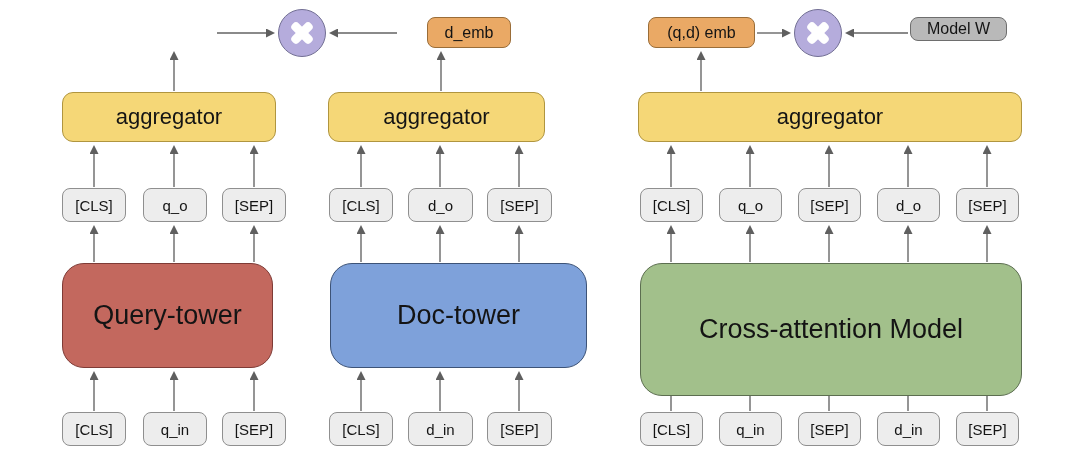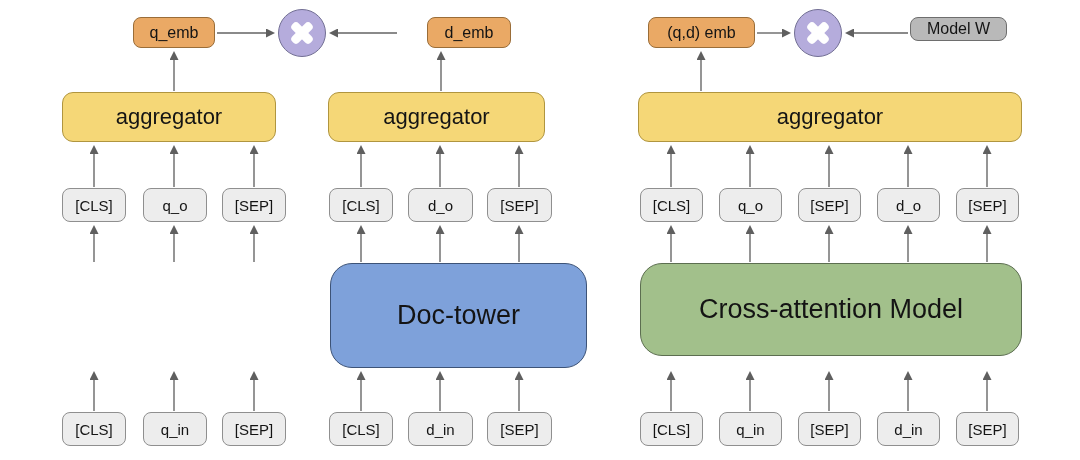--- a/index.html
+++ b/index.html
@@ -110,33 +110,33 @@
       <line class="arrow" x1="750" y1="187" x2="750" y2="147" marker-end="url(#ah)"></line>
       <line class="arrow" x1="829" y1="187" x2="829" y2="147" marker-end="url(#ah)"></line>
       <line class="arrow" x1="908" y1="187" x2="908" y2="147" marker-end="url(#ah)"></line>
       <line class="arrow" x1="987" y1="187" x2="987" y2="147" marker-end="url(#ah)"></line>
       <line class="arrow" x1="701" y1="91" x2="701" y2="53" marker-end="url(#ah)"></line>
       <line class="arrow" x1="757" y1="33" x2="789" y2="33" marker-end="url(#ah)"></line>
       <line class="arrow" x1="908" y1="33" x2="847" y2="33" marker-end="url(#ah)"></line>
     </g>
   </svg>
 
-  <div class="box emb" style="left:133px;top:17px;width:82px;height:31px;">q_emb</div>
 
   <div class="mult" style="left:278px;top:9px;">
     <span class="bar a"></span>
     <span class="bar b"></span>
   </div>
 
   <div class="box agg" style="left:62px;top:92px;width:214px;height:50px;">aggregator</div>
 
   <div class="box token" style="left:62px;top:188px;width:64px;height:34px;">[CLS]</div>
   <div class="box token" style="left:143px;top:188px;width:64px;height:34px;">q_o</div>
   <div class="box token" style="left:222px;top:188px;width:64px;height:34px;">[SEP]</div>
 
+  <div class="box tower red" style="left:62px;top:263px;width:211px;height:105px;">Query-tower</div>
 
   <div class="box token" style="left:62px;top:412px;width:64px;height:34px;">[CLS]</div>
   <div class="box token" style="left:143px;top:412px;width:64px;height:34px;">q_in</div>
   <div class="box token" style="left:222px;top:412px;width:64px;height:34px;">[SEP]</div>
 
   <div class="box emb" style="left:399px;top:17px;width:84px;height:31px;margin-left:28px;">d_emb</div>
 
   <div class="box agg" style="left:328px;top:92px;width:217px;height:50px;">aggregator</div>
 
   <div class="box token" style="left:329px;top:188px;width:64px;height:34px;">[CLS]</div>
@@ -159,21 +159,21 @@
   <div class="box modelw" style="left:910px;top:17px;width:97px;height:24px;">Model W</div>
 
   <div class="box agg" style="left:638px;top:92px;width:384px;height:50px;">aggregator</div>
 
   <div class="box token" style="left:640px;top:188px;width:63px;height:34px;">[CLS]</div>
   <div class="box token" style="left:719px;top:188px;width:63px;height:34px;">q_o</div>
   <div class="box token" style="left:798px;top:188px;width:63px;height:34px;">[SEP]</div>
   <div class="box token" style="left:877px;top:188px;width:63px;height:34px;">d_o</div>
   <div class="box token" style="left:956px;top:188px;width:63px;height:34px;">[SEP]</div>
 
-  <div class="box tower green" style="left:640px;top:263px;width:382px;height:93px;">Cross-attention Model</div>
+  <div class="box tower green" style="left:640px;top:263px;width:382px;height:133px;">Cross-attention Model</div>
 
   <div class="box token" style="left:640px;top:412px;width:63px;height:34px;">[CLS]</div>
   <div class="box token" style="left:719px;top:412px;width:63px;height:34px;">q_in</div>
   <div class="box token" style="left:798px;top:412px;width:63px;height:34px;">[SEP]</div>
   <div class="box token" style="left:877px;top:412px;width:63px;height:34px;">d_in</div>
   <div class="box token" style="left:956px;top:412px;width:63px;height:34px;">[SEP]</div>
 
 </div>
 
 </body></html>

